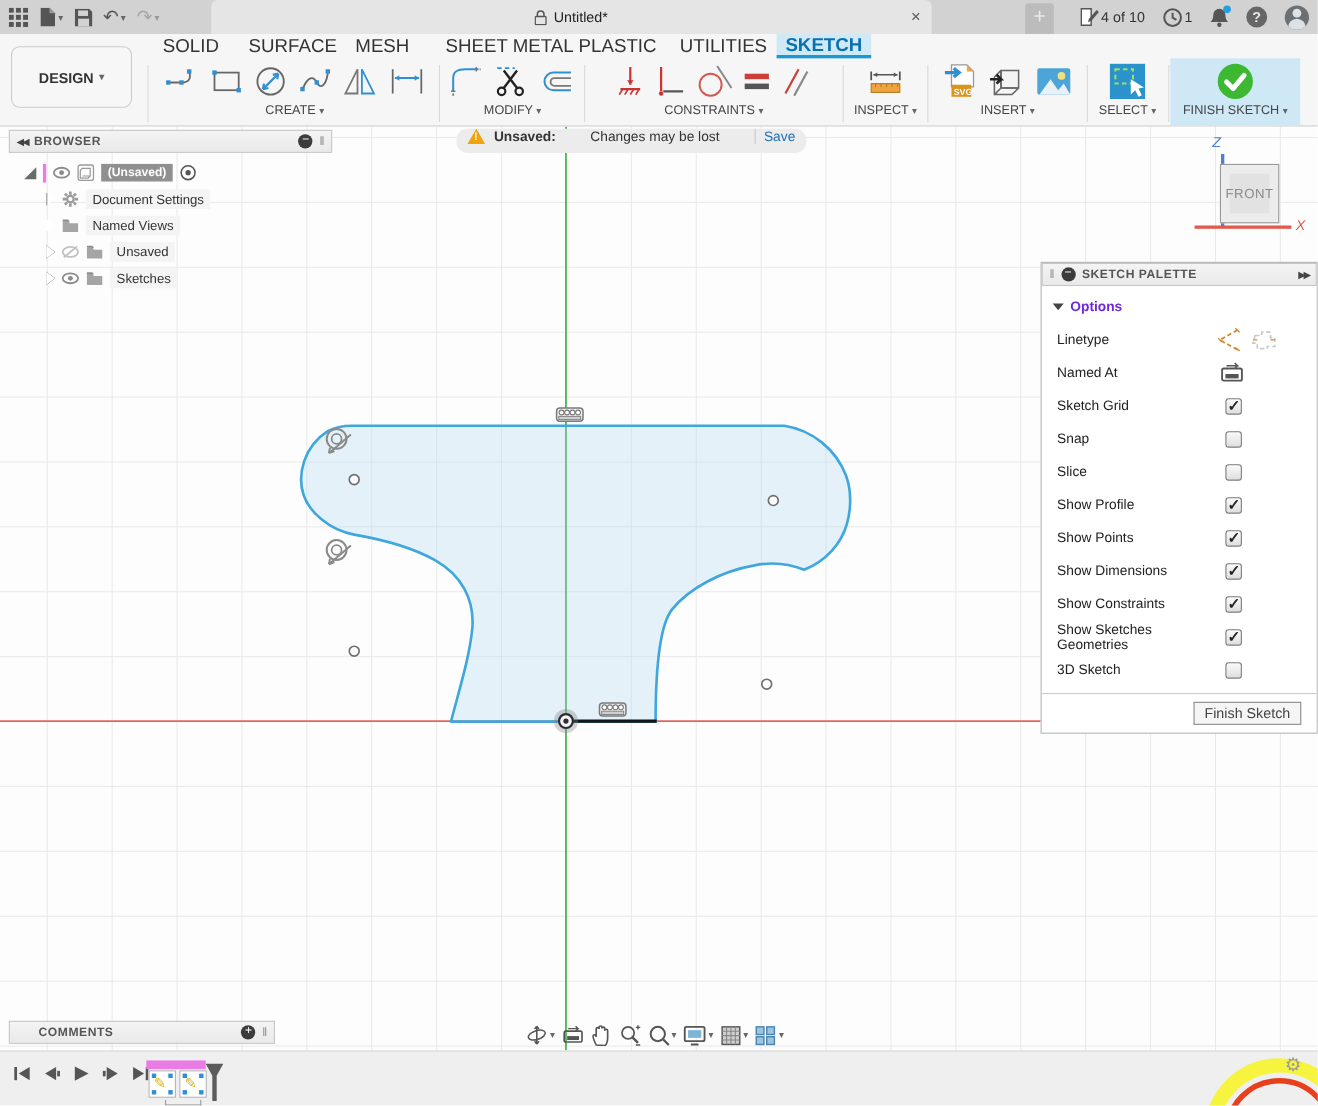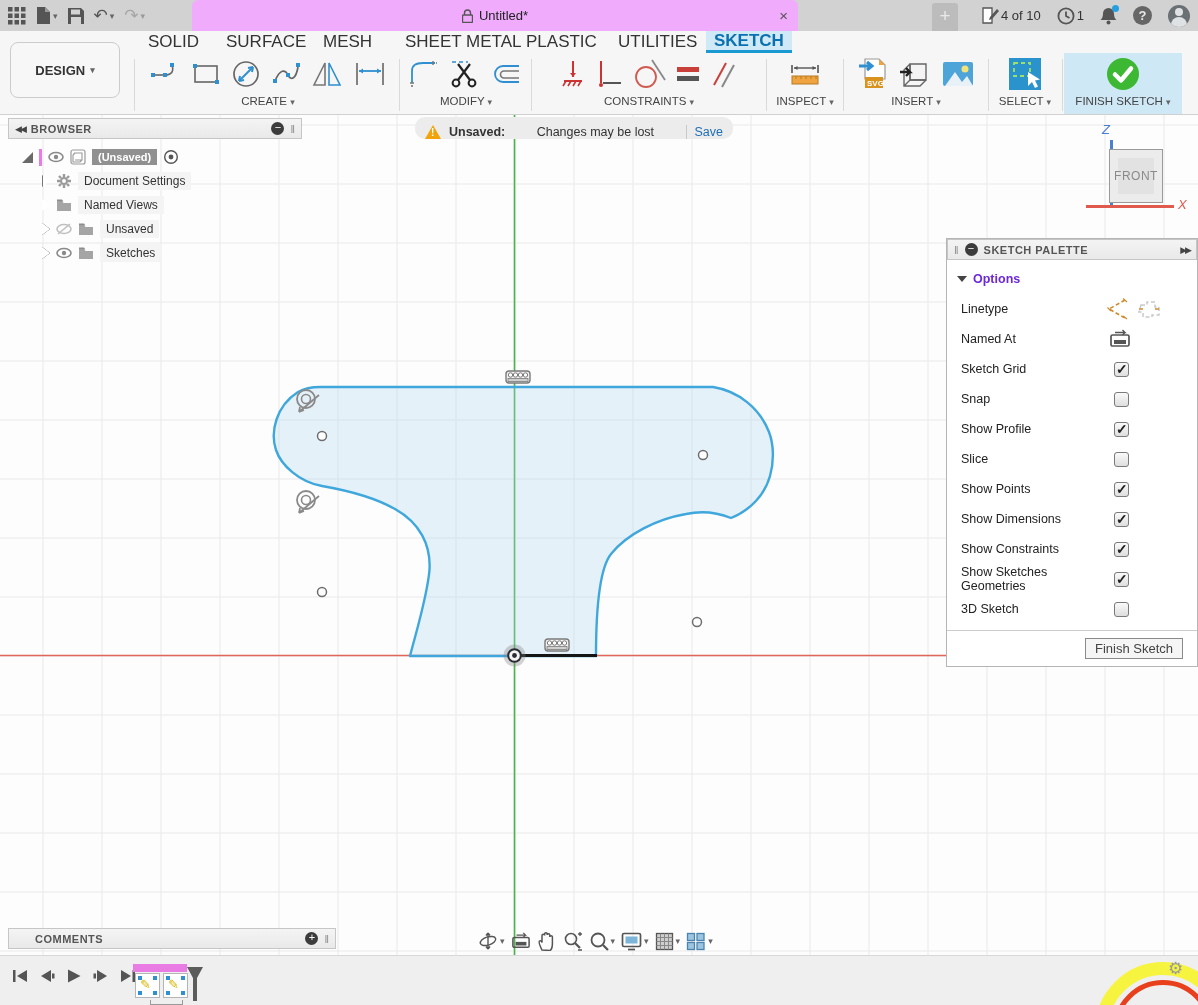--- a/index.html
+++ b/index.html
@@ -6,21 +6,21 @@
   html,body { width:1198px; height:1005px; overflow:hidden; }
   body { font-family:"Liberation Sans", sans-serif; color:#333; background:#fff; }
   .app { position:relative; width:1198px; height:1005px; }
 
   
   .titlebar { position:absolute; left:0; top:0; width:1198px; height:31px; background:#d2d2d2; }
   .tb-left { position:absolute; left:8px; top:0; height:31px; display:flex; align-items:center; gap:10px; }
   .tb-ico { display:flex; align-items:center; gap:2px; color:#555; cursor:pointer; }
   .caret::after { content:"▾"; font-size:9px; color:#666; }
   .caret-dim::after { content:"▾"; font-size:9px; color:#999; }
-  .doc-tab { position:absolute; left:192px; top:0; width:606px; height:31px; background:#f0abfc;
+  .doc-tab { position:absolute; left:192px; top:0; width:655px; height:31px; background:#e5e5e5;
              border-radius:6px 6px 0 0; display:flex; align-items:center; justify-content:center; }
   .doc-title { display:flex; align-items:center; gap:6px; font-size:13px; color:#222; }
   .tab-close { position:absolute; right:10px; top:7px; font-size:15px; color:#555; cursor:pointer; }
   .newtab { position:absolute; left:932px; top:3px; width:26px; height:28px; background:#bcbcbc;
             border-radius:3px 3px 0 0; color:#e9e9e9; font-size:19px; text-align:center; line-height:26px; cursor:pointer; }
   .tb-right { position:absolute; right:8px; top:0; height:31px; display:flex; align-items:center; gap:16px; }
   .tb-txt { font-size:13px; color:#333; }
   .help-circle { width:19px; height:19px; border-radius:50%; background:#666; color:#e8e8e8; font-size:13px;
                  font-weight:bold; text-align:center; line-height:19px; }
   .avatar { width:22px; height:22px; border-radius:50%; background:#6b7075; overflow:hidden; position:relative; }
@@ -63,21 +63,21 @@
   .trow { display:flex; align-items:center; height:24px; gap:6px; }
   .expander { width:0; height:0; border-left:7px solid #555; border-top:5px solid transparent; border-bottom:5px solid transparent; margin-left:34px; cursor:pointer; }
   .expander-root { width:0; height:0; border-bottom:11px solid #6a6a6a; border-left:11px solid transparent; margin-left:14px; cursor:pointer; }
   .pinkbar { width:3px; height:17px; background:#e87ce4; }
   .tlabel { background:#f4f4f4; padding:2px 6px; color:#333; cursor:pointer; }
   .tlabel.selected { background:#909090; color:#fff; font-weight:bold; }
   .ticon { width:16px; height:16px; display:inline-block; }
 
   
   .warnbar { position:absolute; left:415px; top:117px; width:318px; height:22px; background:#ececec;
-             display:flex; align-items:flex-end; font-size:12.5px; gap:8px; padding:0 10px;border-radius:10px; }
+             display:flex; align-items:flex-start; font-size:12.5px; gap:8px; padding:0 10px;border-radius:10px; }
   .warn-tri { width:0; height:0; border-left:8px solid transparent; border-right:8px solid transparent;
               border-bottom:14px solid #f0a30a; position:relative; }
   .warn-tri::after { content:"!"; position:absolute; left:-2px; top:2px; font-size:10px; font-weight:bold; color:#fff; }
   .warn-strong { font-weight:bold; color:#333; }
   .warn-msg { color:#333; flex:1; text-align:center; }
   .warn-sep { width:1px; height:14px; background:#c9c9c9; }
   .save-link { color:#1f6fb5; cursor:pointer; }
 
   
   .viewcube { position:absolute; left:1080px; top:120px; width:110px; height:100px; }
@@ -99,21 +99,21 @@
   .prow { display:flex; align-items:center; height:30px; padding:0 14px; font-size:12.5px; color:#222; }
   .prow .plabel { flex:1; }
   .checkbox { width:15px; height:15px; border:1px solid #7a7a7a; border-radius:3px; background:linear-gradient(#fafafa,#dedede);
               position:relative; cursor:pointer; margin-right:54px; }
   .checkbox.checked::after { content:"✓"; position:absolute; left:1px; top:-2px; font-size:14px; font-weight:bold; color:#222; }
   .pal-foot { border-top:1px solid #ccc; margin-top:6px; padding:7px 14px; display:flex; justify-content:flex-end; }
   .finish-btn { font-size:13px; color:#444; background:#f5f5f5; border:1px solid #8a8a8a; padding:2px 9px; cursor:pointer; }
   .ltico { margin-right:8px; cursor:pointer; }
 
   
-  .comments { position:absolute; left:8px; top:928px; width:328px; }
+  .comments { position:absolute; left:8px; top:928px; width:242px; }
 
   
   .navbar { position:absolute; left:478px; top:928px; height:26px; display:flex; align-items:center; gap:6px; }
   .nav-it { display:flex; align-items:center; gap:2px; cursor:pointer; }
 
   
   .bottomstrip { position:absolute; left:0; top:955px; width:1198px; height:50px; background:#efefef; border-top:1px solid #d8d8d8; }
   .playback { position:absolute; left:12px; top:12px; display:flex; align-items:center; gap:10px; }
   .pb { cursor:pointer; }
   .tl-pinkbar { position:absolute; left:133px; top:8px; width:54px; height:8px; background:#e87ce4; }
@@ -560,26 +560,26 @@
 
       <div class="prow">
         <span class="plabel">Sketch Grid</span>
         <span class="checkbox checked"></span>
       </div>
       <div class="prow">
         <span class="plabel">Snap</span>
         <span class="checkbox"></span>
       </div>
       <div class="prow">
+        <span class="plabel">Slice</span>
+        <span class="checkbox"></span>
+      </div>
+      <div class="prow">
         <span class="plabel">Show Profile</span>
         <span class="checkbox checked"></span>
-      </div>
-      <div class="prow">
-        <span class="plabel">Slice</span>
-        <span class="checkbox"></span>
       </div>
       <div class="prow">
         <span class="plabel">Show Points</span>
         <span class="checkbox checked"></span>
       </div>
       <div class="prow">
         <span class="plabel">Show Dimensions</span>
         <span class="checkbox checked"></span>
       </div>
       <div class="prow">

